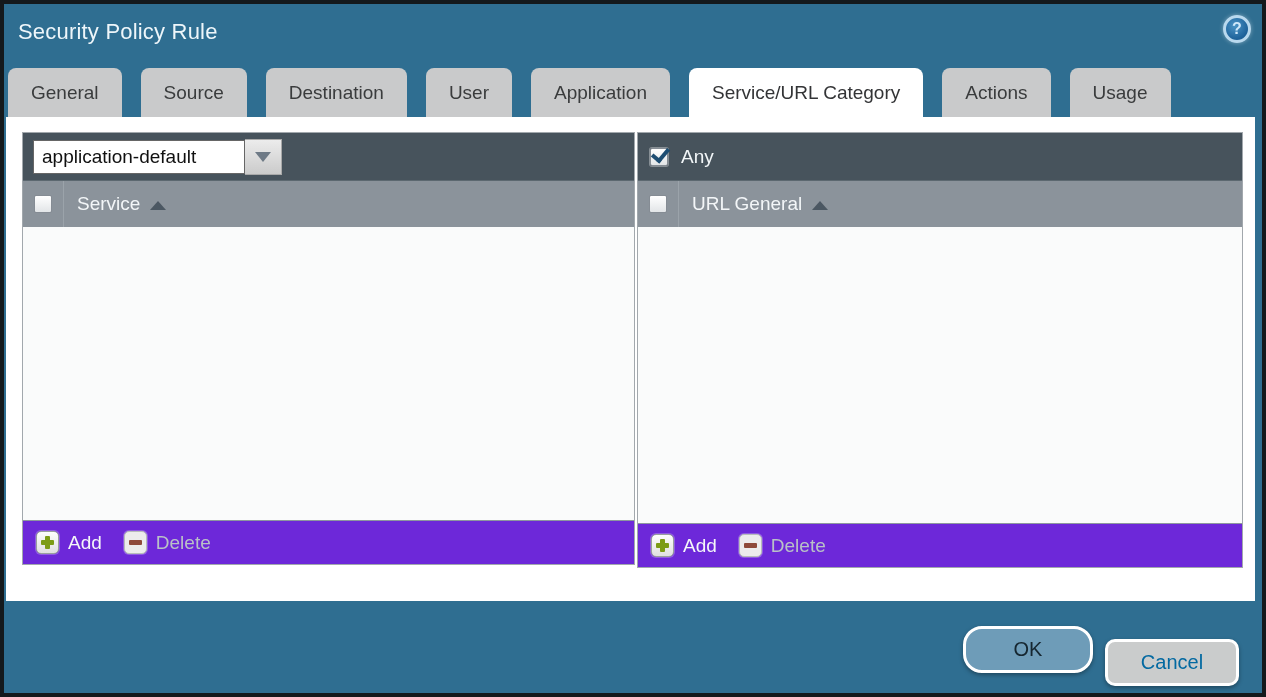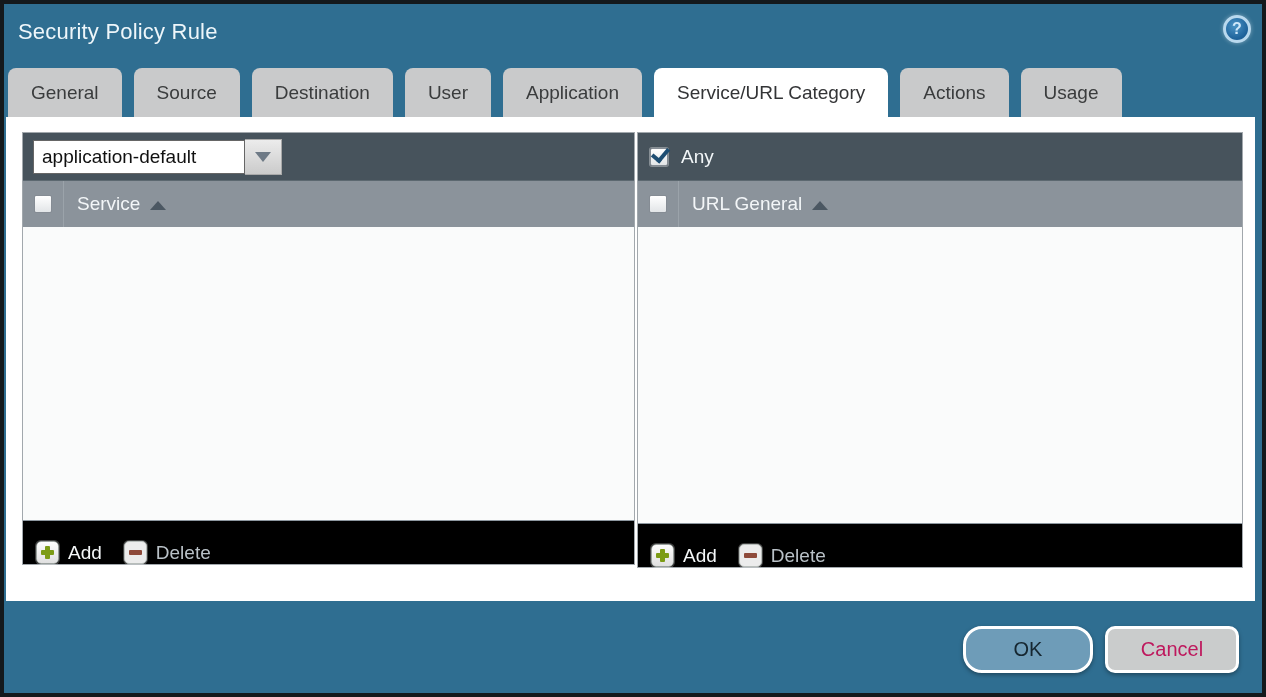--- a/index.html
+++ b/index.html
@@ -25,21 +25,21 @@
     cursor:pointer;
   }
   .help-icon::after {
     content:"?"; position:absolute; left:0; right:0; top:0px;
     text-align:center; font-size:16px; font-weight:bold; color:#cfe8fa; line-height:22px;
   }
 
   
   .tabs {
     position:absolute; left:4px; top:64px; height:50px;
-    display:flex; gap:12px; align-items:flex-end;
+    display:flex; gap:19px; align-items:flex-end;
   }
   .tab {
     height:50px; line-height:50px; padding:0 23px;
     background:#c9cacb; color:#3a3c3d; font-size:19px;
     border-radius:8px 8px 0 0; white-space:nowrap; cursor:pointer;
   }
   .tab.active { background:#ffffff; color:#333436; }
 
   
   .content {
@@ -102,22 +102,22 @@
   .col-label { color:#f3f6f8; font-size:19px; margin-left:13px; cursor:pointer; }
   .tri-up {
     width:0; height:0; margin-left:10px; margin-top:2px;
     border-left:8px solid transparent; border-right:8px solid transparent;
     border-bottom:9px solid #4b5762;
   }
 
   .list { flex:1; background:#fafbfb; }
 
   .panel-footer {
-    height:44px; flex:none; background:#000000;
-    display:flex; align-items:flex-end; padding-left:13px; gap:22px;
+    height:44px; flex:none; background:#6d28d9;
+    display:flex; align-items:center; padding-left:13px; gap:22px;
     border-top:1px solid #8d979f;
   }
   .footer-btn { display:flex; align-items:center; gap:9px; cursor:pointer; }
   .icon-sq {
     width:23px; height:23px; border-radius:5px; position:relative; flex:none;
     background:linear-gradient(#fdfdfd,#e0e0e0); border:1px solid #99a09d;
     box-shadow:0 0 0 1px rgba(255,255,255,.25);
   }
   .icon-sq.disabled { background:#ececec; border-color:#b7bdba; }
   .bar-h { position:absolute; left:4px; top:8px; width:13px; height:5px; border-radius:1px; }
@@ -127,21 +127,21 @@
   .footer-label { color:#f4f7f8; font-size:19px; }
   .footer-label.muted { color:#b9c1c7; }
 
   
   .btn {
     position:absolute; top:622px; height:47px; border-radius:10px;
     border:3px solid #ffffff; font-family:"Liberation Sans",sans-serif;
     font-size:20px; cursor:pointer; box-shadow:0 2px 4px rgba(0,0,0,.35);
   }
   .btn-ok     { left:959px;  width:130px; background:#6e9cb8; color:#152630;border-radius:19px; }
-  .btn-cancel { left:1101px; width:134px; background:#cacccc; color:#be185d; }
+  .btn-cancel { left:1101px; width:134px; background:#cacccc; color:#0369a1;margin-top:13px; }
 </style>
 </head>
 <body>
 
 <div class="dialog">
 
   <div class="titlebar-title">Security Policy Rule</div>
   <div class="help-icon"></div>
 
   <div class="tabs">

